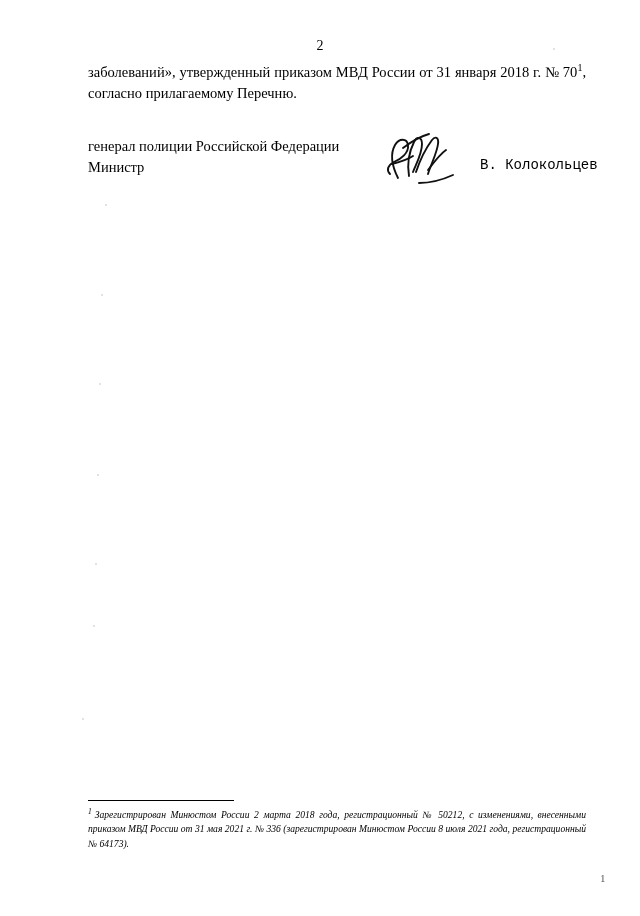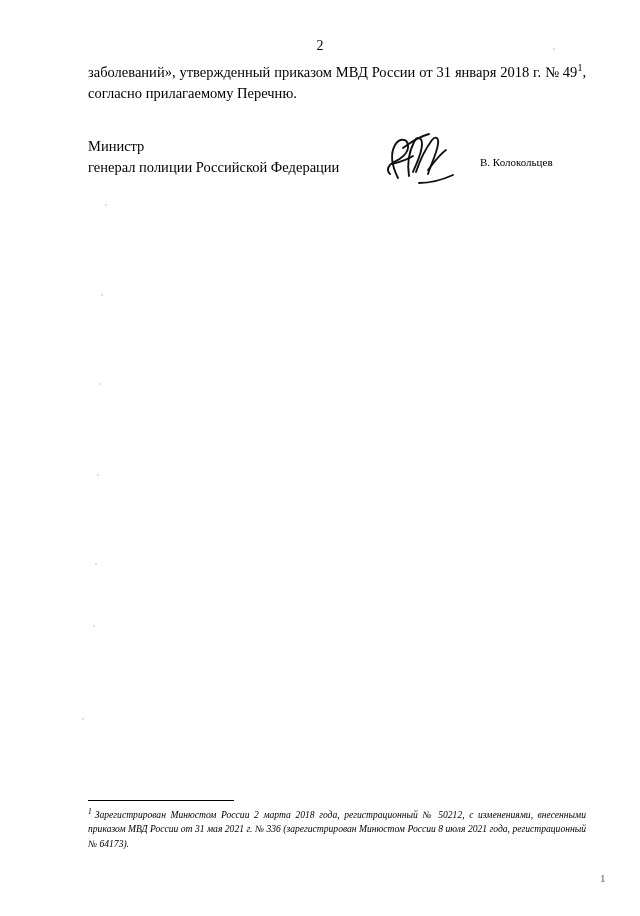--- a/index.html
+++ b/index.html
@@ -55,21 +55,22 @@
     line-height: 1.45;
   }
   .sig-left {
     display: block;
   }
   .sig-name {
     position: absolute;
     top: 19px;
     left: 392px;
     white-space: nowrap;
-    font-size: 11px;
+    font-size: 14px;
+    font-family: Liberation Mono, monospace;
   }
   .sig-mark {
     position: absolute;
     top: -10px;
     left: 288px;
     width: 110px;
     height: 70px;
     pointer-events: none;
   }
   .footnote-rule {
@@ -119,26 +120,26 @@
   <div class="speck" style="top:294px;left:101px;width:2px;height:2px;"></div>
   <div class="speck" style="top:383px;left:99px;width:2px;height:2px;"></div>
   <div class="speck" style="top:474px;left:97px;width:2px;height:2px;"></div>
   <div class="speck" style="top:563px;left:95px;width:2px;height:2px;"></div>
   <div class="speck" style="top:625px;left:93px;width:2px;height:2px;"></div>
   <div class="speck" style="top:718px;left:82px;width:2px;height:2px;"></div>
 
   <div class="page-number">2</div>
 
   <div class="body-block">
-    <p><span>заболеваний», утвержденный приказом МВД России от 31 января 2018 г. № 49</span><span class="fn-ref">1</span><span>, согласно прилагаемому Перечню.</span></p>
+    <p><span>заболеваний», утвержденный приказом МВД России от 31 января 2018 г. № 70</span><span class="fn-ref">1</span><span>, согласно прилагаемому Перечню.</span></p>
   </div>
 
   <div class="signature-block">
+    <span class="sig-left">генерал полиции Российской Федерации</span>
     <span class="sig-left">Министр</span>
-    <span class="sig-left">генерал полиции Российской Федерации</span>
     <span class="sig-name">В. Колокольцев</span>
 
     <svg class="sig-mark" viewBox="0 0 110 70">
       <g fill="none" stroke="#111111" stroke-width="1.9" stroke-linecap="round" stroke-linejoin="round">
         <path d="M22,52 C16,40 14,28 19,19 C23,12 31,12 32,19 C33,27 25,33 18,36 C12,39 10,44 14,48"></path>
         <path d="M16,38 C24,36 31,34 37,30"></path>
         <path d="M33,50 C31,38 33,26 38,16 C41,10 46,11 46,18 C46,28 40,38 37,46"></path>
         <path d="M40,46 C44,34 50,22 56,14 C59,10 63,11 62,18 C61,27 55,38 52,48"></path>
         <path d="M52,44 C58,36 64,28 70,24"></path>
         <path d="M43,57 C54,57 66,54 77,49"></path>

